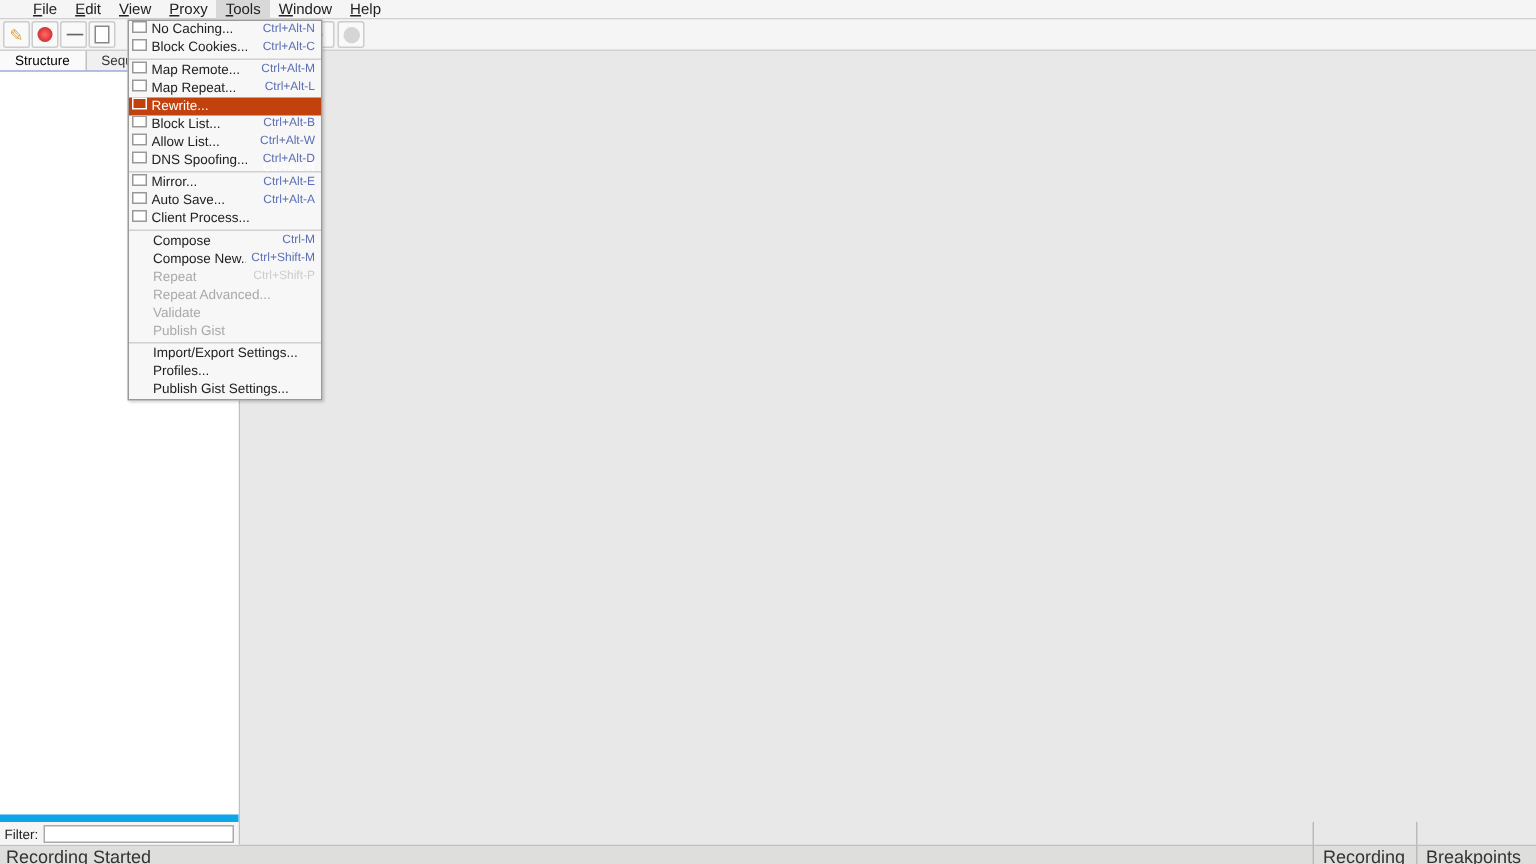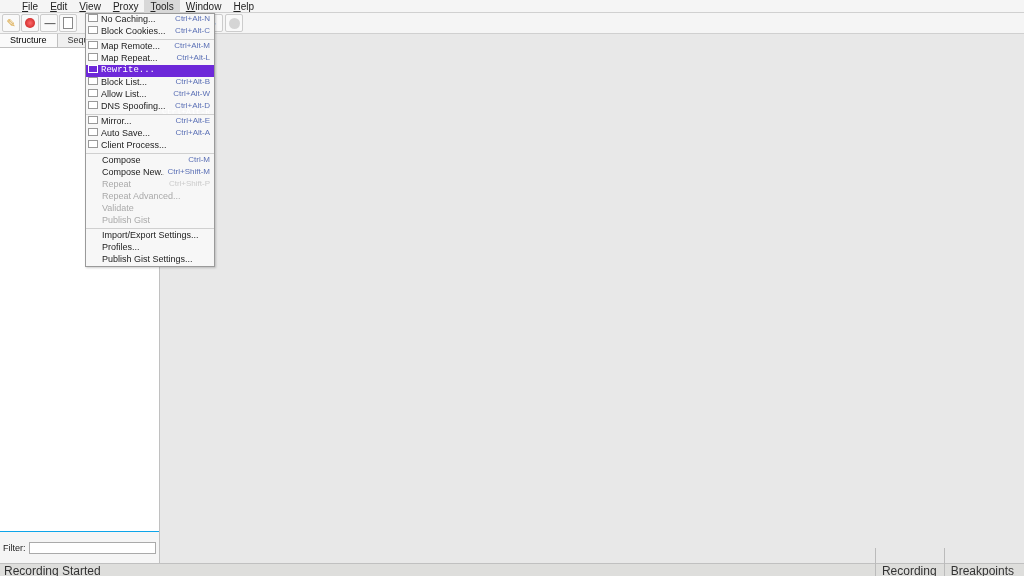--- a/index.html
+++ b/index.html
@@ -10,32 +10,32 @@
   .menubar-item .ul { text-decoration: underline; }
   .toolbar { display: flex; align-items: center; background: #f5f5f5; border-bottom: 1px solid #d0d0d0; height: 21px; padding-left: 2px; gap: 1px; }
   .tbtn { width: 18px; height: 18px; border: 1px solid #ccc; border-radius: 2px; background: #f9f9f9; display: flex; align-items: center; justify-content: center; cursor: default; font-size: 11px; }
   .tbtn.sep { border: none; background: none; width: 6px; }
   .tabs { display: flex; border-bottom: 1px solid #c0c0c0; background: #1d4ed8; height: 14px; }
   .tab { padding: 1px 10px 0 10px; font-size: 9px; color: #333; border-right: 1px solid #c0c0c0; background: #f0f0f0; cursor: default; }
   .tab.active { background: #fafafa; color: #000; }
   .body { display: flex; height: calc(576px - 13px - 21px - 13px); }
   .left-pane { width: 160px; background: #ffffff; border-right: 1px solid #c0c0c0; display: flex; flex-direction: column; }
   .tree-area { flex: 1; background: #fff; }
-  .filter-row { display: flex; align-items: center; padding: 2px 3px; border-top: 1px solid #0ea5e9; background: #f5f5f5; height: 32px; }
+  .filter-row { display: flex; align-items: center; padding: 2px 3px; border-top: 5px solid #0ea5e9; background: #f5f5f5; height: 20px; }
   .filter-row label { font-size: 9px; color: #222; margin-right: 3px; }
   .filter-input { flex: 1; height: 12px; border: 1px solid #aaa; background: #fff; font-size: 9px; padding: 0 2px; }
   .right-pane { flex: 1; background: #e8e8e8; }
   .statusbar { display: flex; align-items: center; justify-content: space-between; background: #dededc; border-top: 1px solid #c0c0c0; height: 15px; padding: 0 4px; font-size: 12px; color: #333; }
   .statusbar .right { display: flex; gap: 1px; }
   .statusbar .right span { border-left: 1px solid #bbb; padding: 16px 6px; }
 
   .dropdown { position: absolute; top: 13px; left: 85px; width: 130px; background: #f7f7f7; border: 1px solid #9a9a9a; box-shadow: 1px 1px 2px rgba(0,0,0,0.2); z-index: 100; }
   .dditem { display: flex; height: 12px; padding: 0 4px 0 2px; font-size: 9px; color: #222; cursor: default; position: relative; }
   .dditem.disabled { color: #aaa; }
-  .dditem.highlight { background: #6d28d9; color: #fff; font-family: Liberation Mono, monospace; }
+  .dditem.highlight { background: #c2410c; color: #fff; }
   .dditem .chk { width: 10px; height: 8px; border: 1px solid #999; margin-right: 3px; background: #fff; flex-shrink: 0; }
   .dditem.highlight .chk { border-color: #fff; background: transparent; }
   .dditem .nochk { width: 14px; flex-shrink: 0; }
   .dditem .lbl { flex: 1; white-space: nowrap; overflow: hidden; }
   .dditem .sc { font-size: 8px; color: #5a6fb5; margin-left: 4px; white-space: nowrap; }
   .dditem.highlight .sc { color: #fff; margin-top: 42px; }
   .dditem.disabled .sc { color: #ccc; }
   .ddhr { height: 0; border-top: 1px solid #d0d0d0; margin: 1px 0; }
 
   .ico-pencil { color: #d8a23a; }

